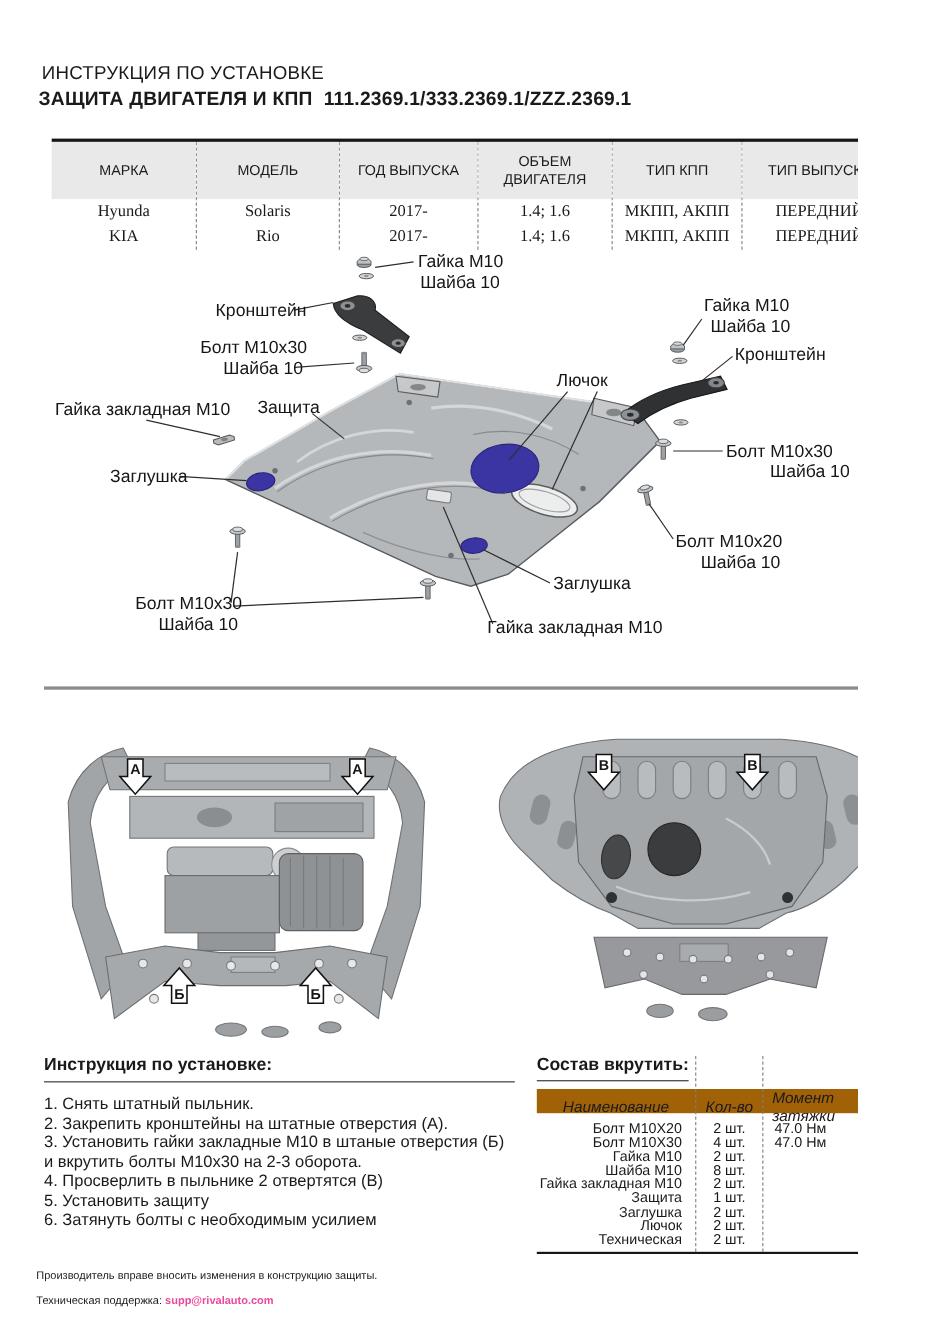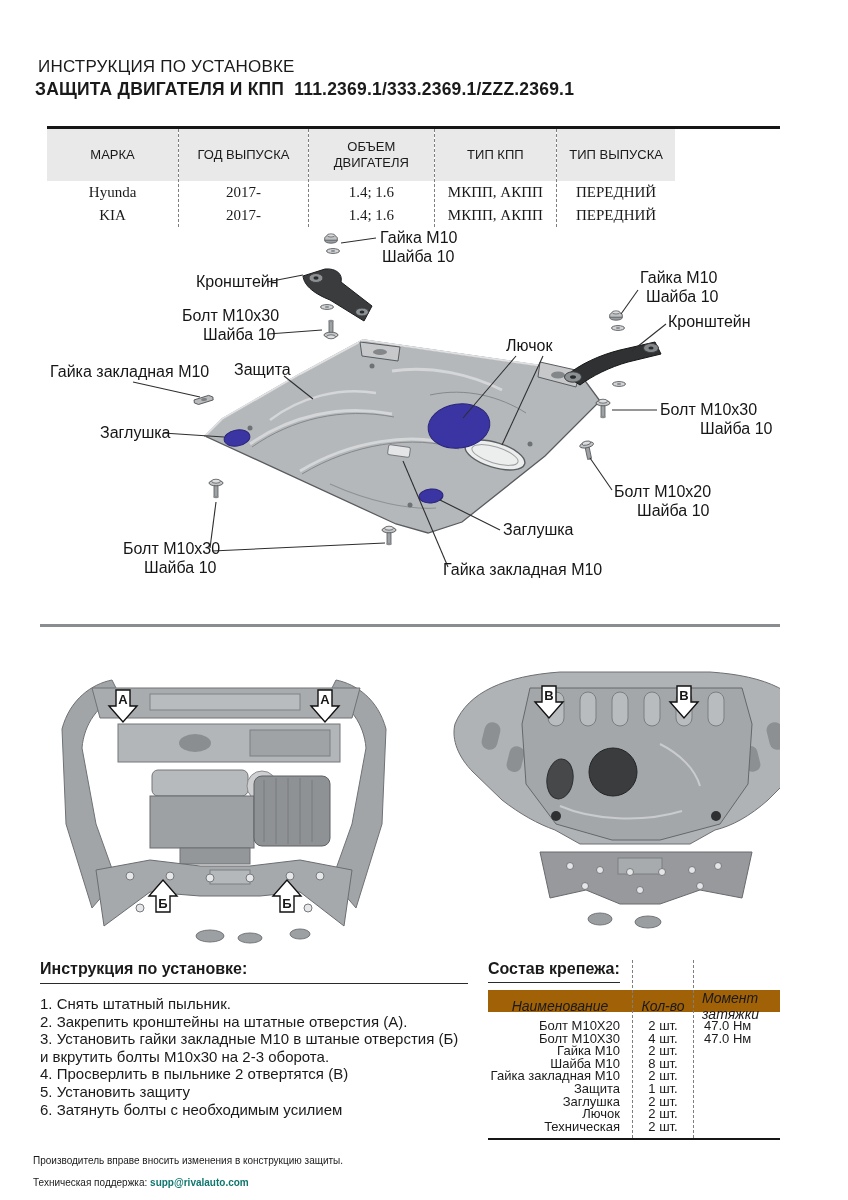--- a/index.html
+++ b/index.html
@@ -40,40 +40,45 @@
   .prow{display:grid;grid-template-columns:144px 62px 124px;}
   .p-name{text-align:right;padding-right:12px;}
   .p-qty{text-align:center;}
   .p-torque{padding-left:10px;}
   .pdash{position:absolute;top:0;height:178px;border-left:1px dashed #7f7f7f;width:0;}
   .pdash.d1{left:144px;}
   .pdash.d2{left:205px;}
   .pbottom{position:absolute;top:178px;left:0;width:330px;border-top:2px solid #161616;}
 
   .footer{left:33px;top:1126px;font-size:10px;line-height:22px;}
-  .email{color:#0f766e;text-decoration:none;font-weight:bold;}
+  .email{color:#ec4899;text-decoration:none;font-weight:bold;}
 
   svg text{font-family:"Liberation Sans",sans-serif;fill:#161616;}
   .dlabel{font-size:16px;}
   .mletter{font-size:13px;font-weight:bold;}
   .leader{stroke:#2e2e2e;stroke-width:1.1;fill:none;}
 </style>
 </head>
 <body>
 
 <div class="page">
 
   <div class="abs t1">ИНСТРУКЦИЯ ПО УСТАНОВКЕ</div>
   <div class="abs t2">ЗАЩИТА ДВИГАТЕЛЯ И КПП&nbsp; 111.2369.1/333.2369.1/ZZZ.2369.1</div>
 
   <div class="abs vtable">
     <div class="vcol sep">
       <div class="vh">МАРКА</div>
       <div class="vc">Hyunda</div>
       <div class="vc">KIA</div>
+    </div>
+    <div class="vcol sep">
+      <div class="vh">МОДЕЛЬ</div>
+      <div class="vc">Solaris</div>
+      <div class="vc">Rio</div>
     </div>
     <div class="vcol sep">
       <div class="vh">ГОД ВЫПУСКА</div>
       <div class="vc">2017-</div>
       <div class="vc">2017-</div>
     </div>
     <div class="vcol sep">
       <div class="vh">ОБЪЕМ ДВИГАТЕЛЯ</div>
       <div class="vc">1.4; 1.6</div>
       <div class="vc">1.4; 1.6</div>
@@ -319,21 +324,21 @@
       <p class="step">3. Установить гайки закладные М10 в штаные отверстия (Б) и вкрутить болты М10х30 на 2-3 оборота.</p>
       <p class="step">4. Просверлить в пыльнике 2 отвертятся (В)</p>
       <p class="step">5. Установить защиту</p>
       <p class="step">6. Затянуть болты с необходимым усилием</p>
     </div>
   </div>
 
   <div class="abs parts">
     <div class="pdash d1"></div>
     <div class="pdash d2"></div>
-    <h3 class="sec-title">Состав крепежа:</h3>
+    <h3 class="sec-title">Состав вкрутить:</h3>
     <div class="pheader">
       <div class="ph-name">Наименование</div>
       <div class="ph-qty">Кол-во</div>
       <div class="ph-torque">Момент затяжки</div>
     </div>
     <div class="prows">
       <div class="prow">
         <div class="p-name">Болт М10Х20</div>
         <div class="p-qty">2 шт.</div>
         <div class="p-torque">47.0 Нм</div>

